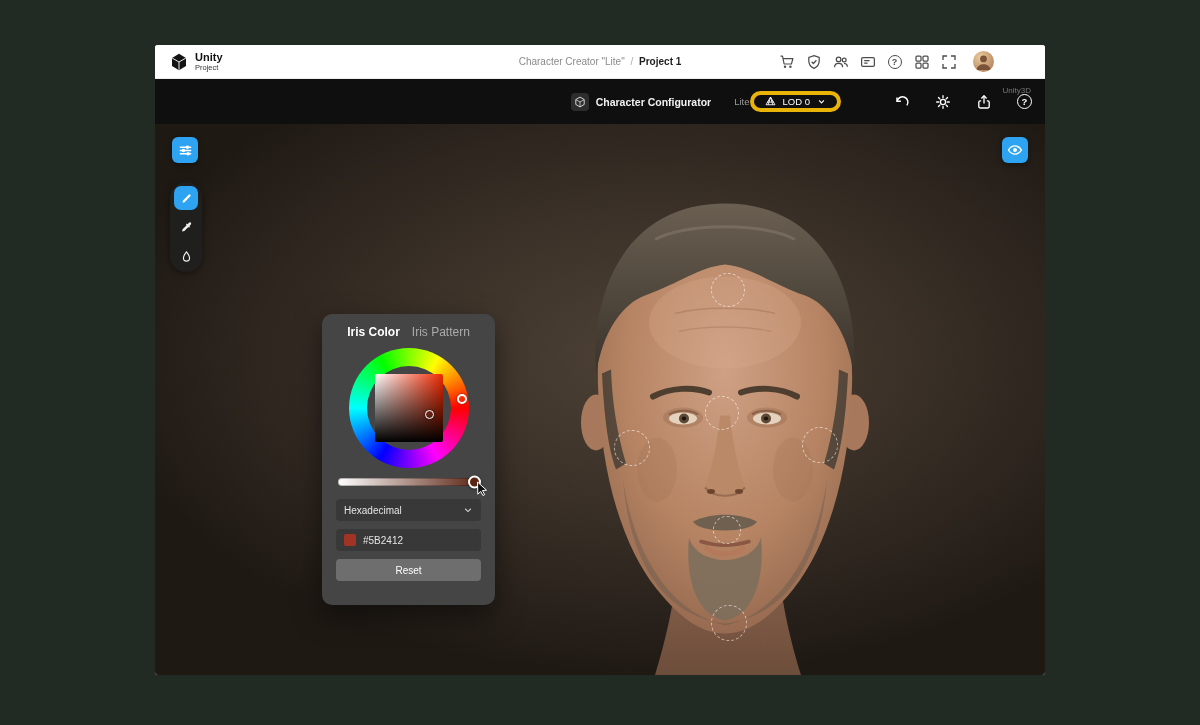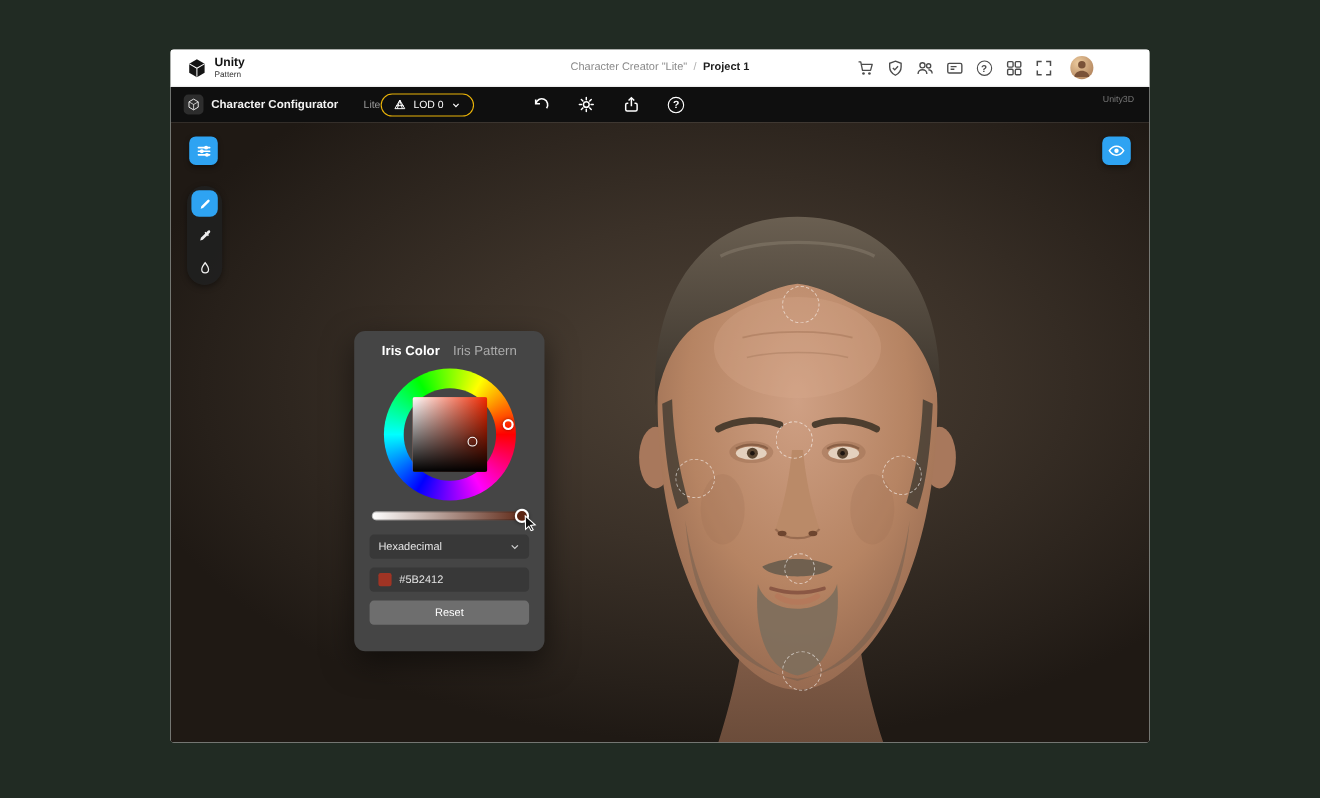--- a/index.html
+++ b/index.html
@@ -17,27 +17,27 @@
   .breadcrumb .current { color:#1d1d1d; font-weight:bold; }
   .topbar-right { display:flex; align-items:center; gap:9px; }
   .tb-ic { width:18px; height:18px; display:flex; align-items:center; justify-content:center; color:#4c4c4c; cursor:pointer; }
   .q-circle { width:14px; height:14px; border:1.3px solid #4c4c4c; border-radius:50%; font-size:9px; font-weight:bold; color:#4c4c4c; display:flex; align-items:center; justify-content:center; }
   .avatar { width:21px; height:21px; border-radius:50%; background:radial-gradient(circle at 35% 30%, #eccb9e, #a5744e); overflow:hidden; margin-left:6px; flex:0 0 auto; }
   .user-block { line-height:10px; }
   .user-name { font-size:10px; font-weight:bold; color:#111; }
   .user-org { font-size:8px; color:#777;margin-top:48px; }
 
   
-  .appbar { height:32px; background:#0f0f0f; display:flex; align-items:center; justify-content:flex-start; padding:12px 12px; flex:0 0 auto; }
+  .appbar { height:45px; background:#0f0f0f; display:flex; align-items:center; justify-content:flex-end; padding:12px 12px; flex:0 0 auto; }
   .appbar-left { display:flex; align-items:center; gap:7px; }
   .cube-badge { width:18px; height:18px; border-radius:4px; background:#2d2d2d; display:flex; align-items:center; justify-content:center; }
   .app-title { font-size:10.5px; color:#f2f2f2; font-weight:bold; }
   .app-badge { font-size:9.5px; color:#9a9a9a; margin-left:16px; }
   .appbar-right { display:flex; align-items:center; gap:24px; }
-  .lod-pill { display:flex; align-items:center; gap:6px; border:1px solid #eab308; border-radius:11px; height:21px; padding:0 10px; color:#fff; font-size:9.5px; cursor:pointer; margin-right:28px; }
+  .lod-pill { display:flex; align-items:center; gap:6px; border:4px solid #eab308; border-radius:11px; height:21px; padding:0 10px; color:#fff; font-size:9.5px; cursor:pointer; margin-right:28px; }
   .ab-ic { width:17px; height:17px; display:flex; align-items:center; justify-content:center; color:#fff; cursor:pointer; }
   .q-circle-dark { width:15px; height:15px; border:1.4px solid #fff; border-radius:50%; font-size:9.5px; font-weight:bold; color:#fff; display:flex; align-items:center; justify-content:center; }
 
   
   .canvas { flex:1; position:relative; overflow:hidden;
     background: radial-gradient(ellipse 62% 58% at 56% 42%, #4e4236 0%, #3b3128 45%, #27201a 85%, #1f1914 100%); }
   .face { position:absolute; inset:0; width:100%; height:100%; }
   .marker { position:absolute; border:1px dashed rgba(255,255,255,.55); border-radius:50%; }
 
   .blue-btn { position:absolute; width:26px; height:26px; border-radius:6px; background:#2ea3f2; display:flex; align-items:center; justify-content:center; cursor:pointer; box-shadow:0 2px 5px rgba(0,0,0,.35); }
@@ -85,21 +85,21 @@
     <div class="topbar">
       <div class="brand-wrap">
         <span>
           <svg width="20" height="20" viewBox="0 0 24 24">
               <path d="M12 2.2l8.4 4.9v9.8L12 21.8l-8.4-4.9V7.1z" fill="#141414"></path>
               <path d="M12 12L3.8 7.3M12 12l8.2-4.7M12 12v9.4" stroke="#fff" stroke-width="1.1" fill="none"></path>
             </svg>
         </span>
         <span>
           <div class="brand-name">Unity</div>
-          <div class="brand-sub">Pattern</div>
+          <div class="brand-sub">Project</div>
         </span>
       </div>
 
       <div class="breadcrumb">
         <span>Character Creator "Lite"</span>
         <span class="sep">/</span>
         <span class="current">Project 1</span>
       </div>
 
       <div class="topbar-right">

